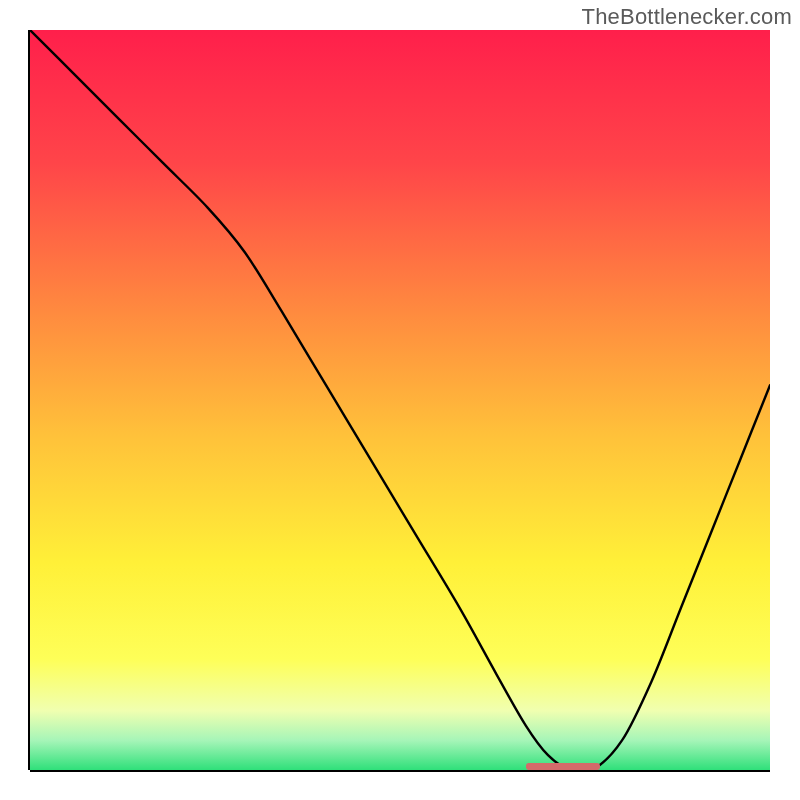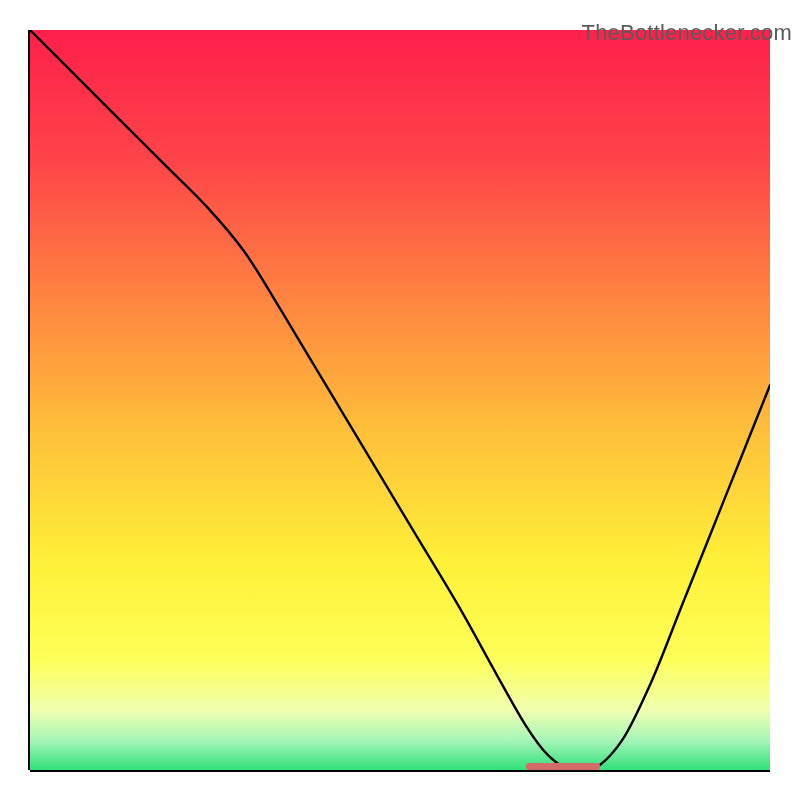--- a/index.html
+++ b/index.html
@@ -11,21 +11,21 @@
     font-family: Arial, Helvetica, sans-serif;
     overflow: hidden;
   }
   .chart-container {
     position: relative;
     width: 800px;
     height: 800px;
   }
   .watermark {
     position: absolute;
-    top: 20px;
+    top: 4px;
     right: 8px;
     color: #5a5a5a;
     font-size: 22px;
     font-weight: 500;
     letter-spacing: 0.2px;
     z-index: 30;
   }
   .plot-area {
     position: absolute;
     left: 30px;

